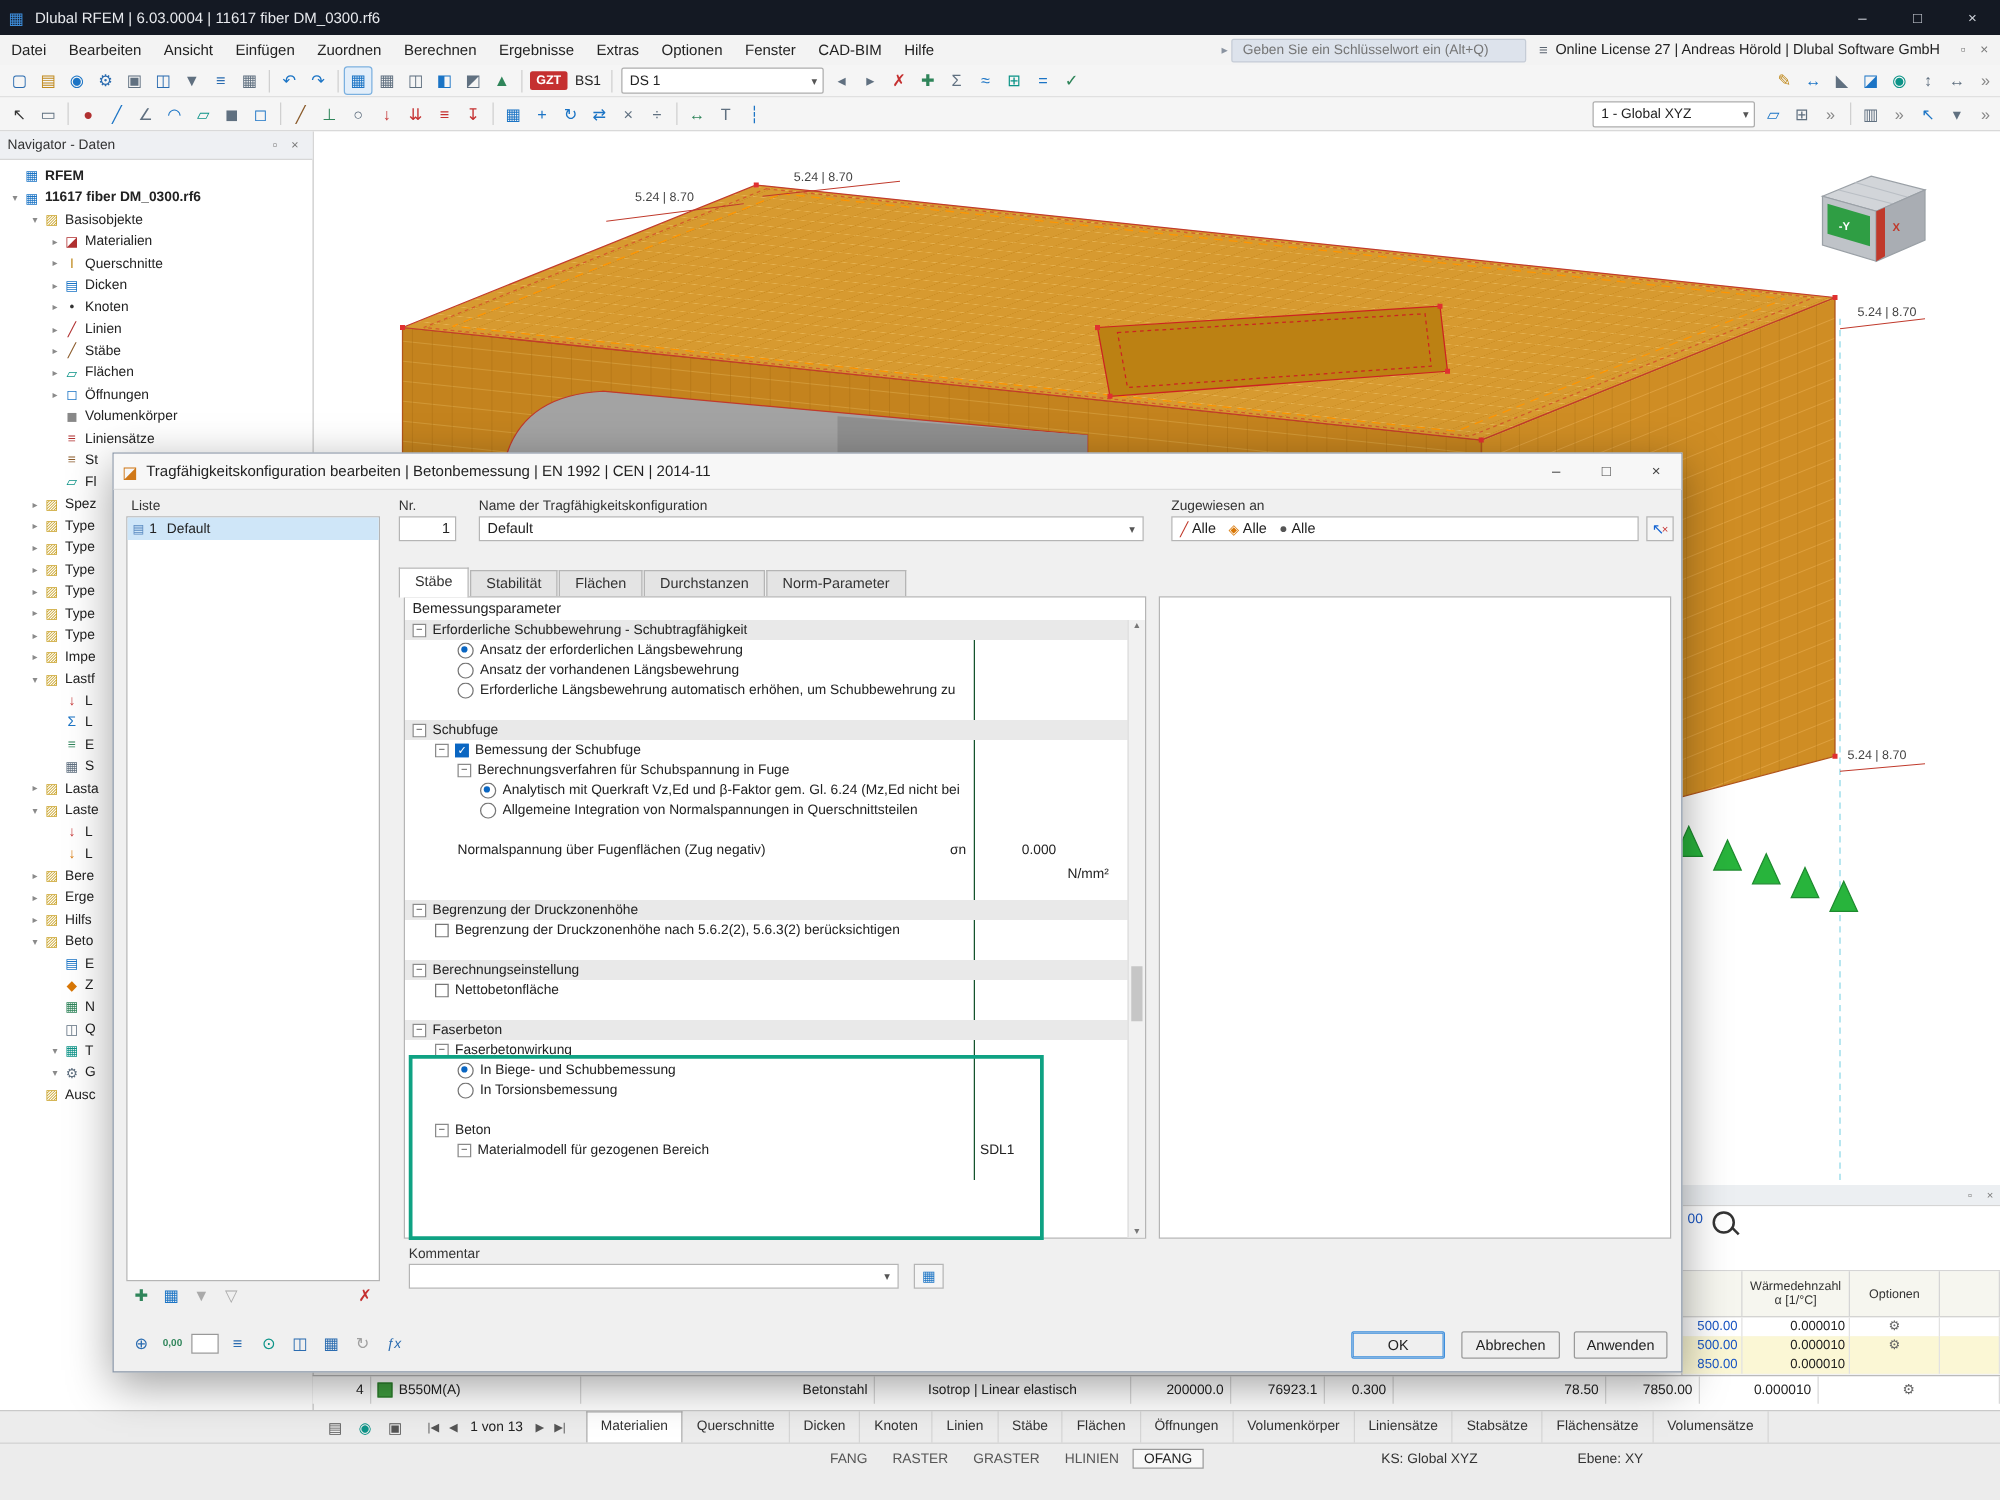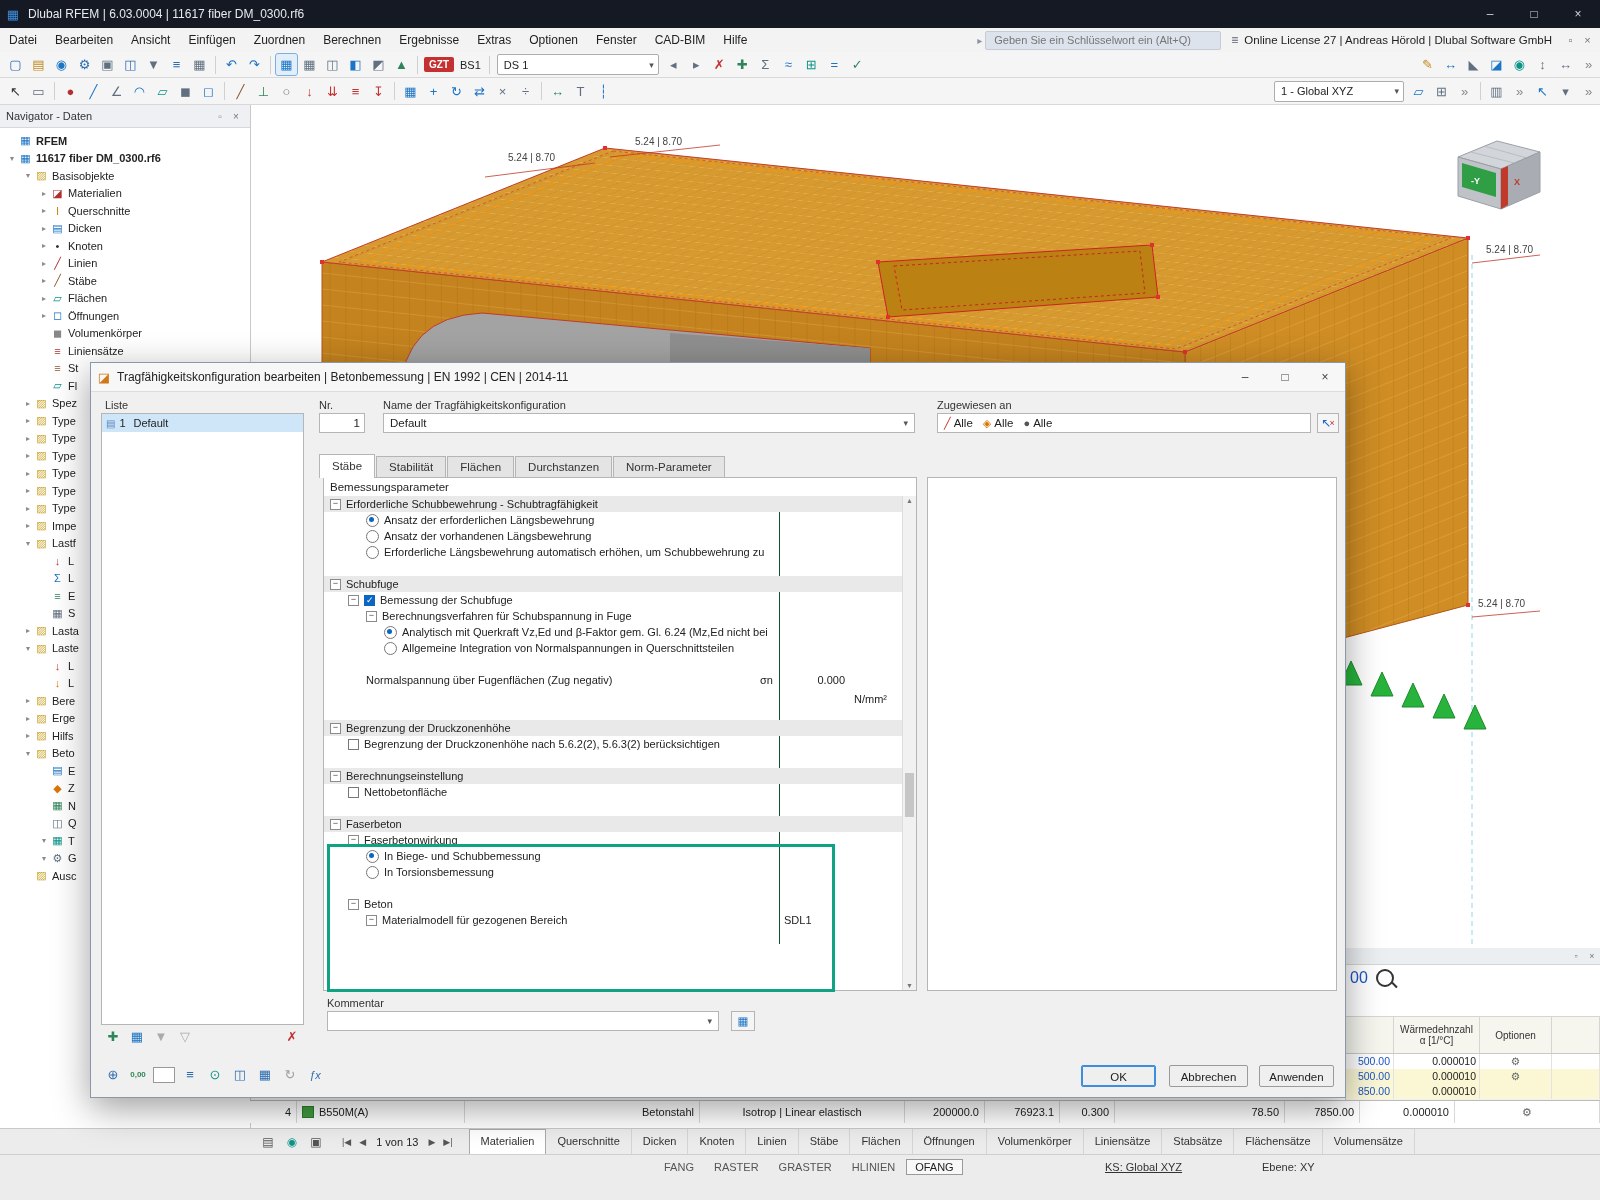--- a/index.html
+++ b/index.html
@@ -67,21 +67,21 @@
   .c8{width:170px;text-align:right;}
   .c9{width:75px;text-align:right;}
   .c10{width:95px;text-align:right;}
   .c11{width:145px;text-align:center;color:#666;}
   .swatch{display:inline-block;width:10px;height:10px;background:#3f9e3f;border:1px solid #2d7a2d;margin-right:5px;}
 
   .right-block{left:1345px;top:948px;width:255px;height:152px;background:#f2f2f2;z-index:3;border-left:1px solid #c9c9c9;box-sizing:border-box;}
   .rb-head{height:16px;display:flex;align-items:center;justify-content:flex-end;background:#eceff2;border-bottom:1px solid #d5d5d5;}
   .rb-head span{width:16px;text-align:center;color:#777;font-size:9px;}
   .rb-zoomrow{height:52px;background:#fff;border-bottom:1px solid #d5d5d5;display:flex;align-items:flex-start;padding:4px 4px;box-sizing:border-box;}
-  .rb-zoomrow .zt{font-size:16px;color:#1a56c4;margin-right:8px;}
+  .rb-zoomrow .zt{font-size:11px;color:#1a56c4;margin-right:8px;}
   .mag{width:14px;height:14px;border:2px solid #333;border-radius:50%;position:relative;display:inline-block;}
   .mag::after{content:"";position:absolute;width:7px;height:2px;background:#333;transform:rotate(45deg);right:-6px;bottom:-1px;}
   .rb-headers{height:36px;display:flex;background:#f6f6ef;border-bottom:1px solid #c9c9c9;font-size:10px;text-align:center;color:#333;}
   .rb-headers div{border-right:1px solid #d5d5d5;display:flex;flex-direction:column;justify-content:center;box-sizing:border-box;}
   .rc1{width:48px;} .rc2{width:86px;} .rc3{width:72px;} .rc4{flex:1;}
   .rb-datarow{height:15px;display:flex;background:#fff;font-size:10.5px;line-height:15px;}
   .rb-datarow.hl{background:#fbf7d5;}
   .rb-datarow div{border-right:1px solid #e2e2e2;box-sizing:border-box;padding:0 3px;}
   .rb-datarow .rc1{text-align:right;color:#1a56c4;}
   .rb-datarow .rc2{text-align:right;}
@@ -94,21 +94,21 @@
   .pager{display:flex;align-items:center;margin-left:10px;}
   .pager span{color:#555;font-size:9px;padding:0 4px;}
   .pager .ptext{font-size:11px;color:#222;padding:0 6px;}
   .stabs{display:flex;margin-left:12px;height:26px;align-items:stretch;}
   .stab{padding:0 11px;line-height:25px;font-size:11px;color:#333;border-right:1px solid #d5d5d5;}
   .stab.active{background:#fff;border:1px solid #aaa;border-bottom:1px solid #fff;line-height:23px;}
   .status-bot{left:0;top:1154px;width:1600px;height:46px;background:#ececec;border-top:1px solid #cfcfcf;z-index:4;box-sizing:border-box;}
   .snaps{position:absolute;left:655px;top:4px;display:flex;}
   .snap{padding:1px 8px;font-size:11px;color:#555;margin-right:2px;border:1px solid transparent;}
   .snap.active{border:1px solid #9a9a9a;background:#f8f8f8;color:#222;}
-  .ks{position:absolute;left:1105px;top:6px;font-size:11px;color:#333;text-decoration:underline;}
+  .ks{position:absolute;left:1105px;top:6px;font-size:11px;color:#333;}
   .ebene{position:absolute;left:1262px;top:6px;font-size:11px;color:#333;}
 
   
   .dialog{left:90px;top:362px;width:1256px;height:736px;background:#f0f0f0;border:1px solid #8a97a8;box-shadow:0 10px 34px rgba(0,0,0,.38);z-index:10;box-sizing:border-box;}
   .dlg-title{height:28px;display:flex;align-items:center;background:#f7f7f7;border-bottom:1px solid #ddd;}
   .dlg-ico{width:26px;text-align:center;color:#d07818;font-size:13px;}
   .dlg-ttext{font-size:12px;color:#222;}
   .dlg-btns{margin-left:auto;display:flex;}
   .dlg-btns span{width:40px;text-align:center;line-height:27px;color:#444;font-size:12px;}
   .dlbl{position:absolute;font-size:11px;color:#333;}

